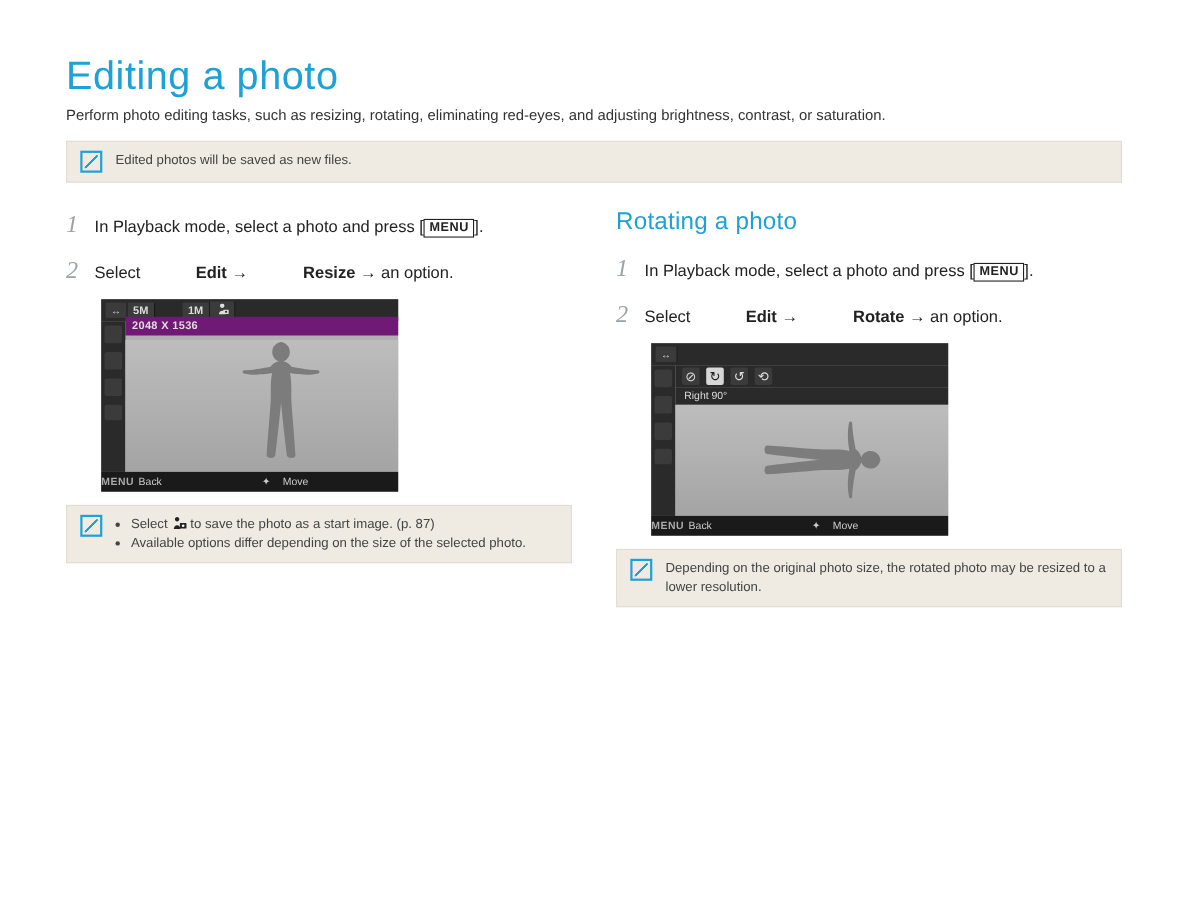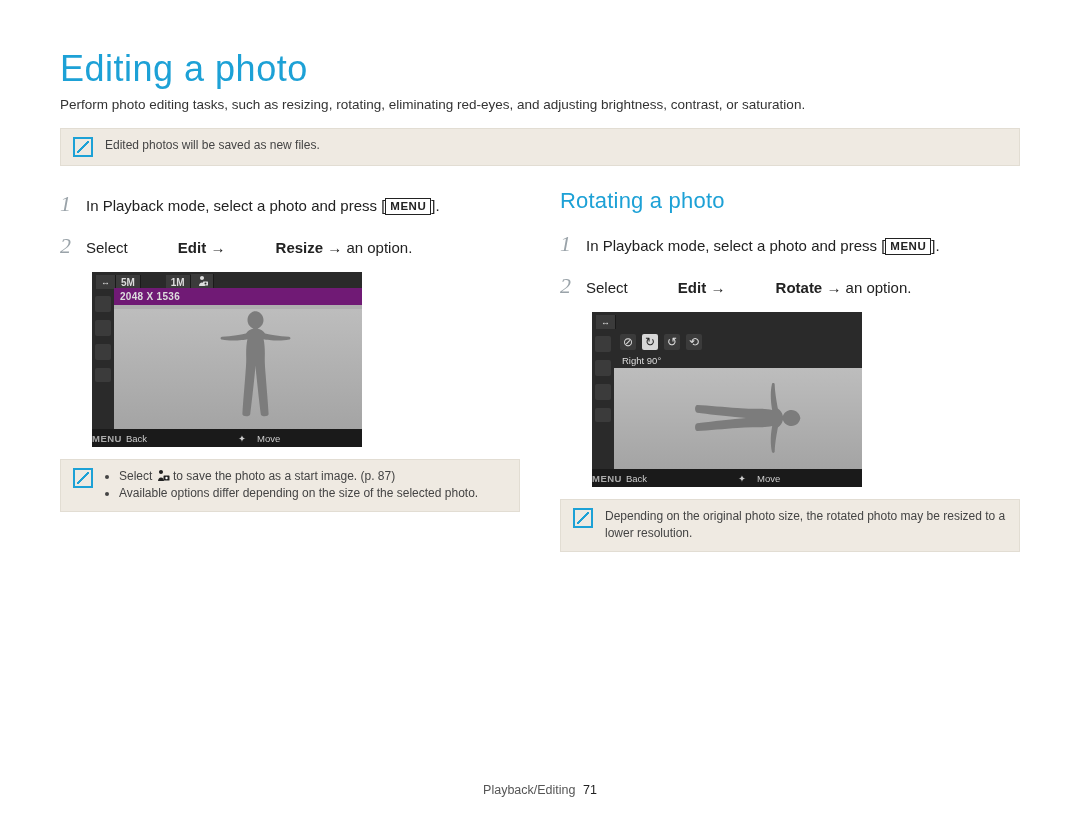--- a/index.html
+++ b/index.html
@@ -204,17 +204,13 @@
 
       <div class="note-box">
         <span class="note-icon">
             <span class="note-icon-text"></span>
           </span>
         <span class="note-text">Depending on the original photo size, the rotated photo may be resized to a lower resolution.</span>
       </div>
     </div>
   </div>
 
-  <div class="footer">
-    <span>Playback/Editing</span>
-    <span class="pn">71</span>
-  </div>
 </div>
 
 </body></html>

